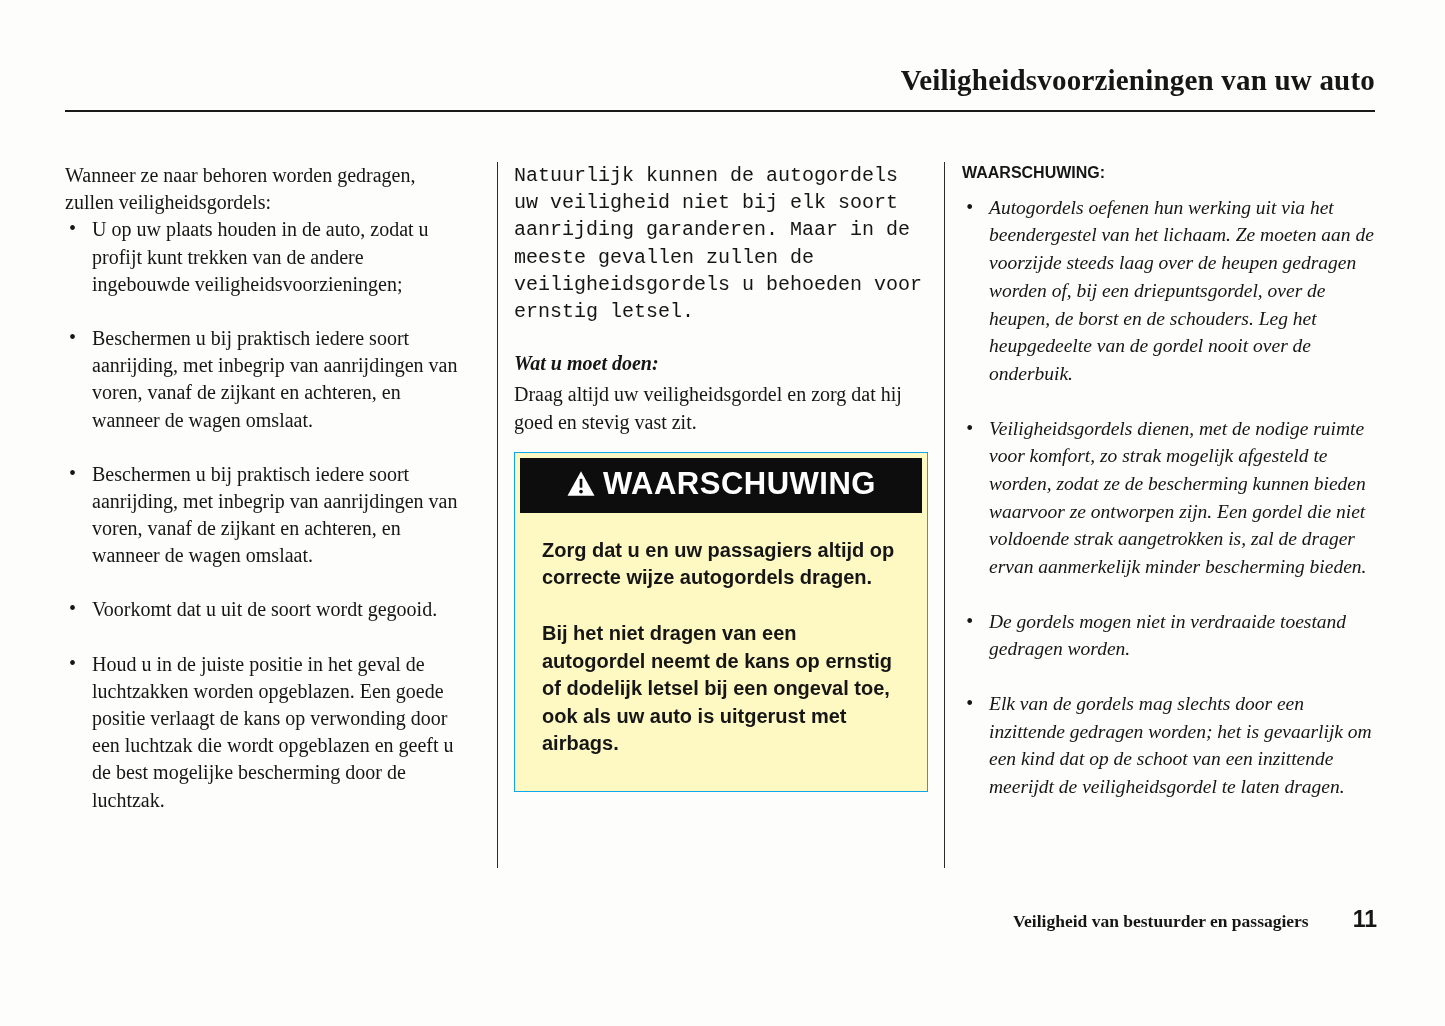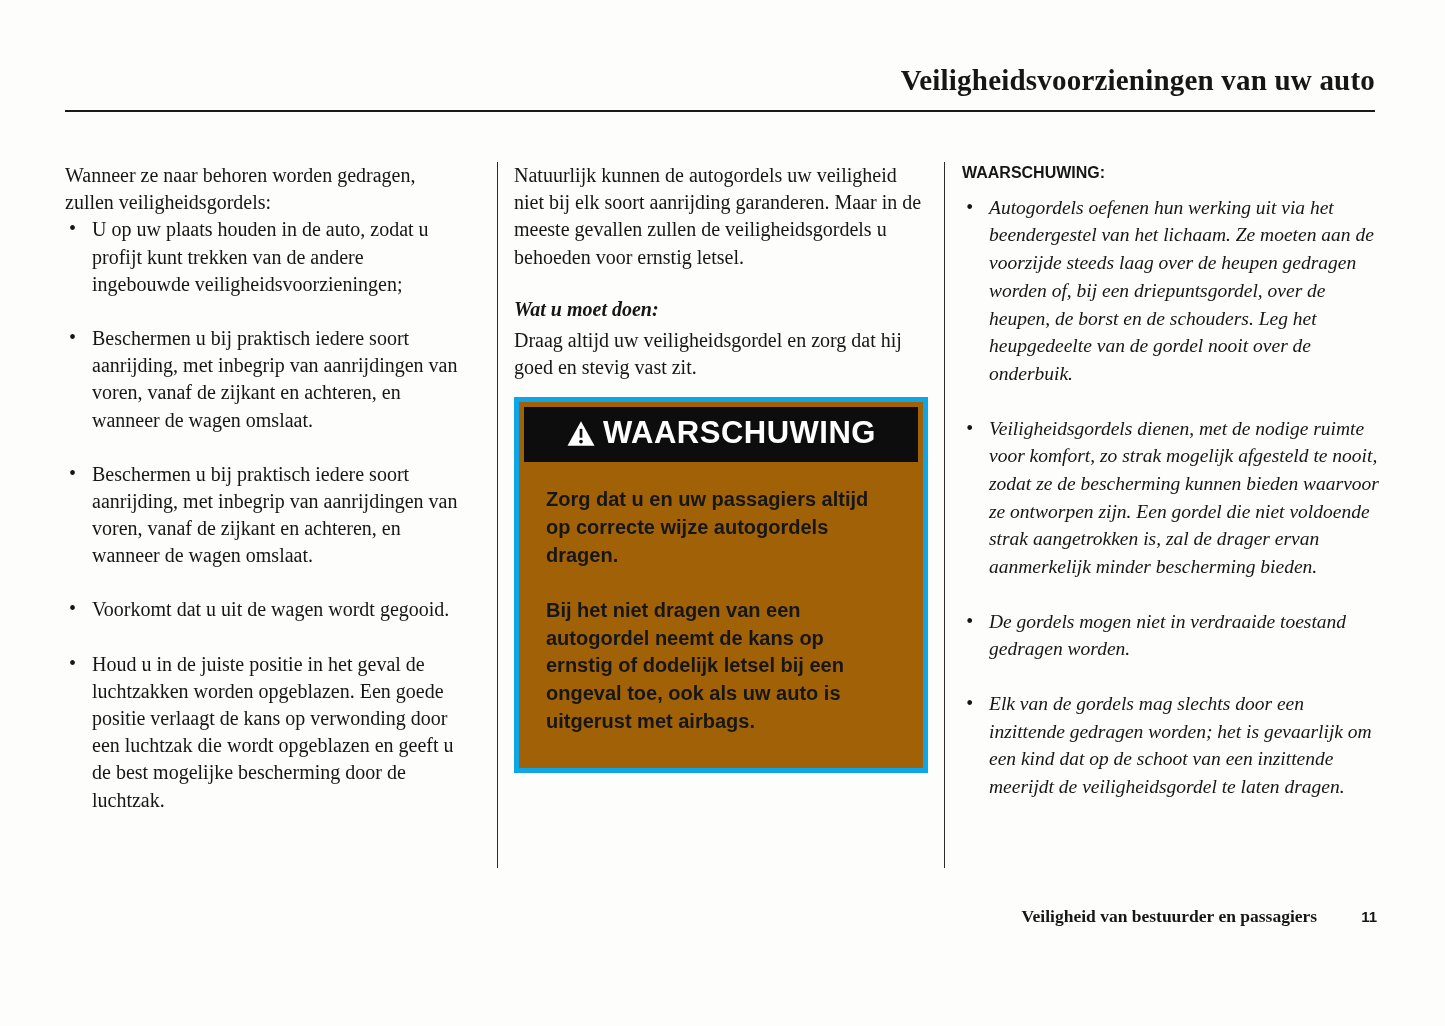--- a/index.html
+++ b/index.html
@@ -49,34 +49,34 @@
     padding-left:27px;
     margin-bottom:27px;
   }
   ul.bullets li .dot {
     position:absolute;
     left:4px; top:-1px;
     font-size:20px;
   }
 
   
-  .col-middle .para1 { margin-bottom:25px; }
+  .col-middle .para1 { margin-bottom:25px;font-family:Liberation Mono, monospace; }
   .what-heading {
     font-size:20px;
     font-weight:700;
     font-style:italic;
     margin-bottom:4px;
   }
   .col-middle .para2 { margin-bottom:16px; }
 
   .warning-box {
-    border:5px solid #0ea5e9;
+    border:1px solid #0ea5e9;
     margin-top:12px;
     padding:5px;
-    background:#a16207;
+    background:#fef9c3;
   }
   .warning-header {
     background:#0d0d0d;
     color:#ffffff;
     font-family:"Liberation Sans", sans-serif;
     font-weight:700;
     font-size:31px;
     letter-spacing:0.5px;
     display:flex;
     align-items:center;
@@ -111,41 +111,41 @@
   
   .footer {
     position:absolute;
     top:906px;
     right:68px;
     display:flex;
     align-items:baseline;
     gap:44px;
   }
   .footer-label { font-weight:700; font-size:17.5px; }
-  .footer-page  { font-family:"Liberation Sans", sans-serif; font-weight:700; font-size:15px; }
+  .footer-page  { font-family:"Liberation Sans", sans-serif; font-weight:700; font-size:23px; }
 </style>
 </head>
 <body>
 
 <div class="page">
 
   <div class="header">
     <h1>Veiligheidsvoorzieningen van uw auto</h1>
     <hr class="header-rule">
   </div>
 
   <div class="columns">
 
     <section class="col col-left">
       <p class="intro">Wanneer ze naar behoren worden gedragen, zullen veiligheidsgordels:</p>
       <ul class="bullets">
         <li><span class="dot">•</span><span>U op uw plaats houden in de auto, zodat u profijt kunt trekken van de andere ingebouwde veiligheidsvoorzieningen;</span></li>
         <li><span class="dot">•</span><span>Beschermen u bij praktisch iedere soort aanrijding, met inbegrip van aanrijdingen van voren, vanaf de zijkant en achteren, en wanneer de wagen omslaat.</span></li>
         <li><span class="dot">•</span><span>Beschermen u bij praktisch iedere soort aanrijding, met inbegrip van aanrijdingen van voren, vanaf de zijkant en achteren, en wanneer de wagen omslaat.</span></li>
-        <li><span class="dot">•</span><span>Voorkomt dat u uit de wagen wordt gegooid.</span></li>
+        <li><span class="dot">•</span><span>Voorkomt dat u uit de soort wordt gegooid.</span></li>
         <li><span class="dot">•</span><span>Houd u in de juiste positie in het geval de luchtzakken worden opgeblazen. Een goede positie verlaagt de kans op verwonding door een luchtzak die wordt opgeblazen en geeft u de best mogelijke bescherming door de luchtzak.</span></li>
       </ul>
     </section>
 
     <div class="vdivider"></div>
 
     <section class="col col-middle">
       <p class="para1">Natuurlijk kunnen de autogordels uw veiligheid niet bij elk soort aanrijding garanderen. Maar in de meeste gevallen zullen de veiligheidsgordels u behoeden voor ernstig letsel.</p>
       <h3 class="what-heading">Wat u moet doen:</h3>
       <p class="para2">Draag altijd uw veiligheidsgordel en zorg dat hij goed en stevig vast zit.</p>
@@ -167,21 +167,21 @@
         </div>
       </div>
     </section>
 
     <div class="vdivider"></div>
 
     <section class="col col-right">
       <h2 class="right-heading">WAARSCHUWING:</h2>
       <ul class="bullets">
         <li><span class="dot">•</span><span>Autogordels oefenen hun werking uit via het beendergestel van het lichaam. Ze moeten aan de voorzijde steeds laag over de heupen gedragen worden of, bij een driepuntsgordel, over de heupen, de borst en de schouders. Leg het heupgedeelte van de gordel nooit over de onderbuik.</span></li>
-        <li><span class="dot">•</span><span>Veiligheidsgordels dienen, met de nodige ruimte voor komfort, zo strak mogelijk afgesteld te nooit, zodat ze de bescherming kunnen bieden waarvoor ze ontworpen zijn. Een gordel die niet voldoende strak aangetrokken is, zal de drager ervan aanmerkelijk minder bescherming bieden.</span></li>
+        <li><span class="dot">•</span><span>Veiligheidsgordels dienen, met de nodige ruimte voor komfort, zo strak mogelijk afgesteld te worden, zodat ze de bescherming kunnen bieden waarvoor ze ontworpen zijn. Een gordel die niet voldoende strak aangetrokken is, zal de drager ervan aanmerkelijk minder bescherming bieden.</span></li>
         <li><span class="dot">•</span><span>De gordels mogen niet in verdraaide toestand gedragen worden.</span></li>
         <li><span class="dot">•</span><span>Elk van de gordels mag slechts door een inzittende gedragen worden; het is gevaarlijk om een kind dat op de schoot van een inzittende meerijdt de veiligheidsgordel te laten dragen.</span></li>
       </ul>
     </section>
 
   </div>
 
   <div class="footer">
     <span class="footer-label">Veiligheid van bestuurder en passagiers</span>
     <span class="footer-page">11</span>

